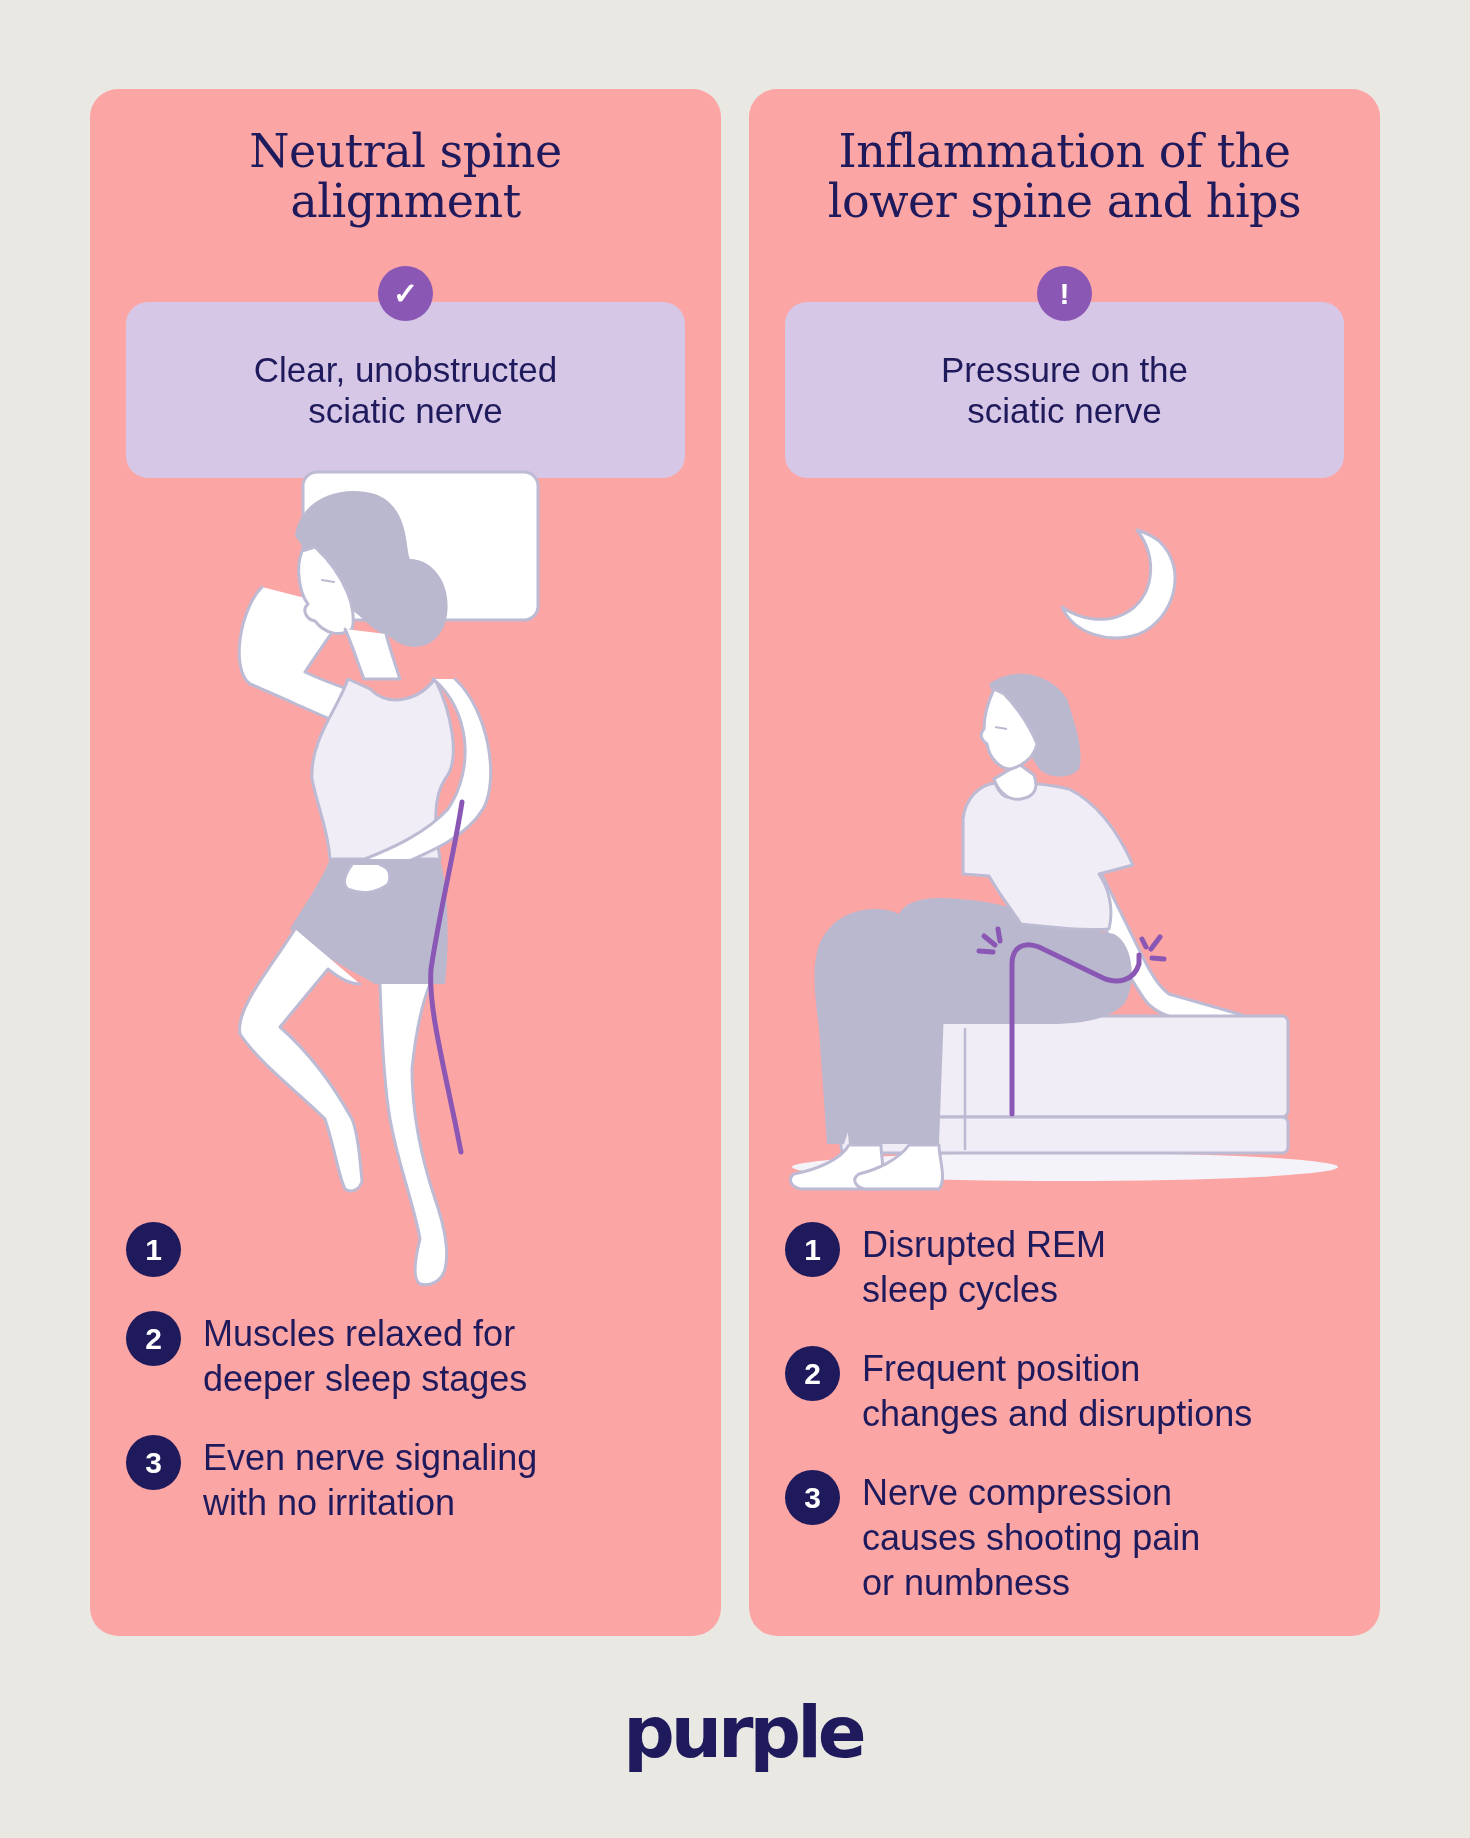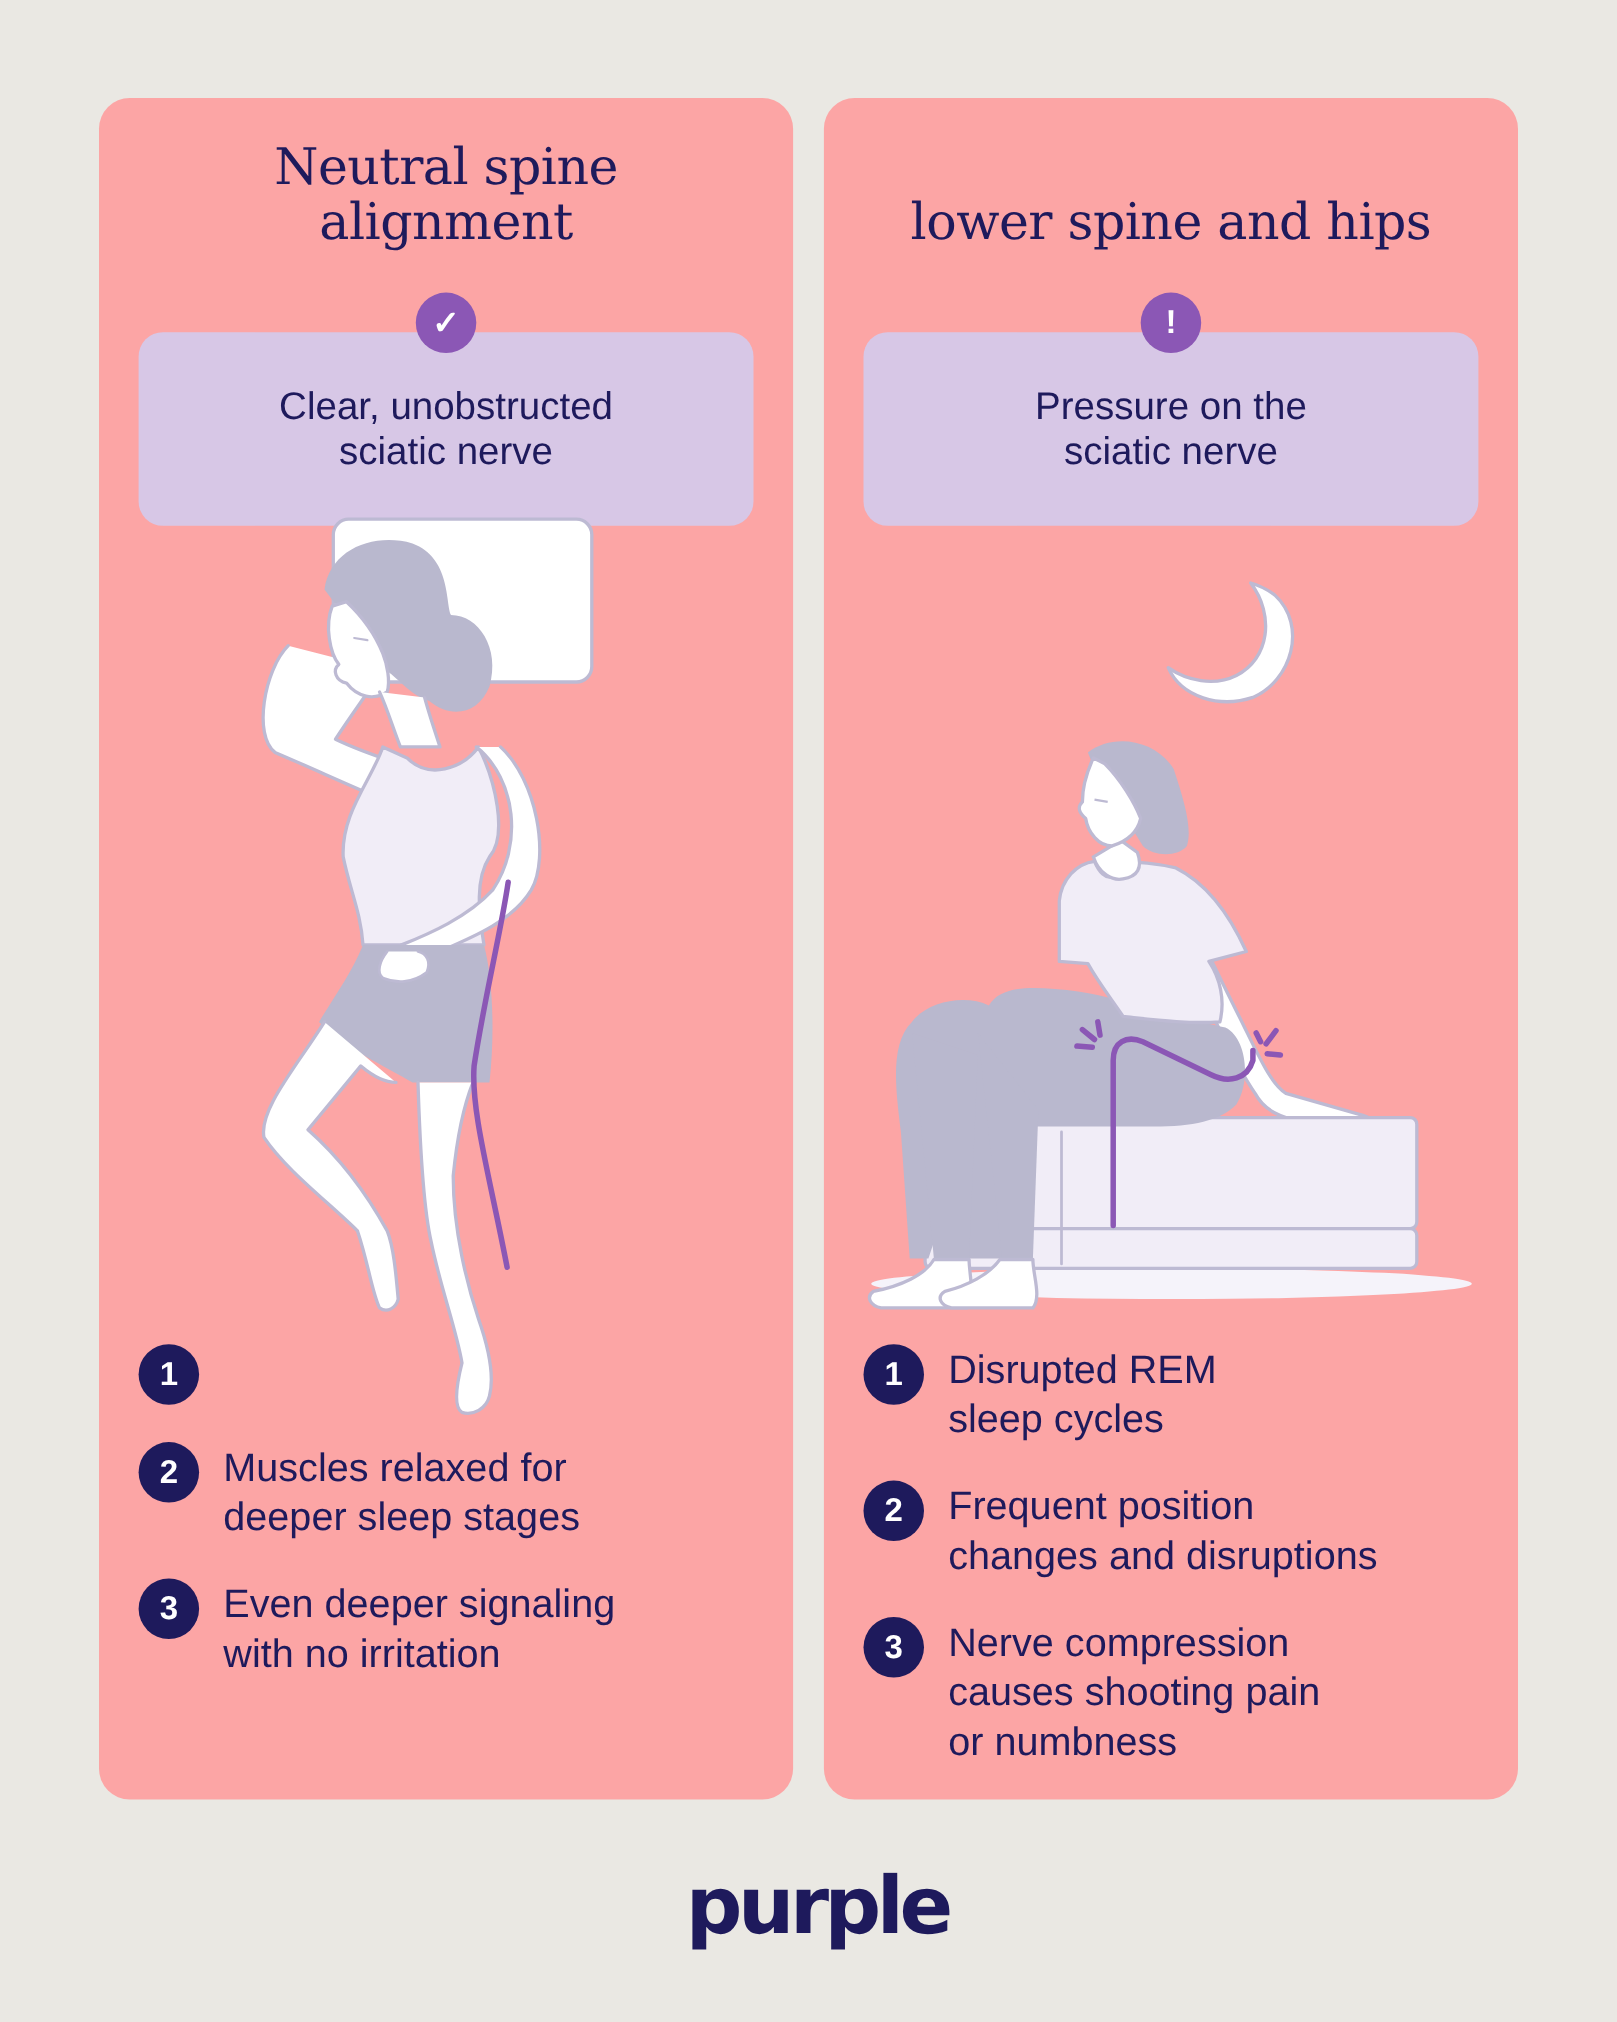--- a/index.html
+++ b/index.html
@@ -105,29 +105,29 @@
     <li>
       <span class="num">1</span>
     </li>
     <li>
       <span class="num">2</span>
       <span class="item-text">Muscles relaxed for
 deeper sleep stages</span>
     </li>
     <li>
       <span class="num">3</span>
-      <span class="item-text">Even deeper signaling
+      <span class="item-text">Even nerve signaling
 with no irritation</span>
     </li>
   </ul>
 </section>
 
 <section class="card right">
   <h2 class="title">
-    <br>
+    <span>Inflammation of the</span><br>
     <span>lower spine and hips</span>
   </h2>
   <div class="badge">!</div>
   <div class="callout">
     <span style="white-space:pre-line">Pressure on the
 sciatic nerve</span>
   </div>
 
   <svg class="illus" viewBox="0 0 631 1547" xmlns="http://www.w3.org/2000/svg">
 

